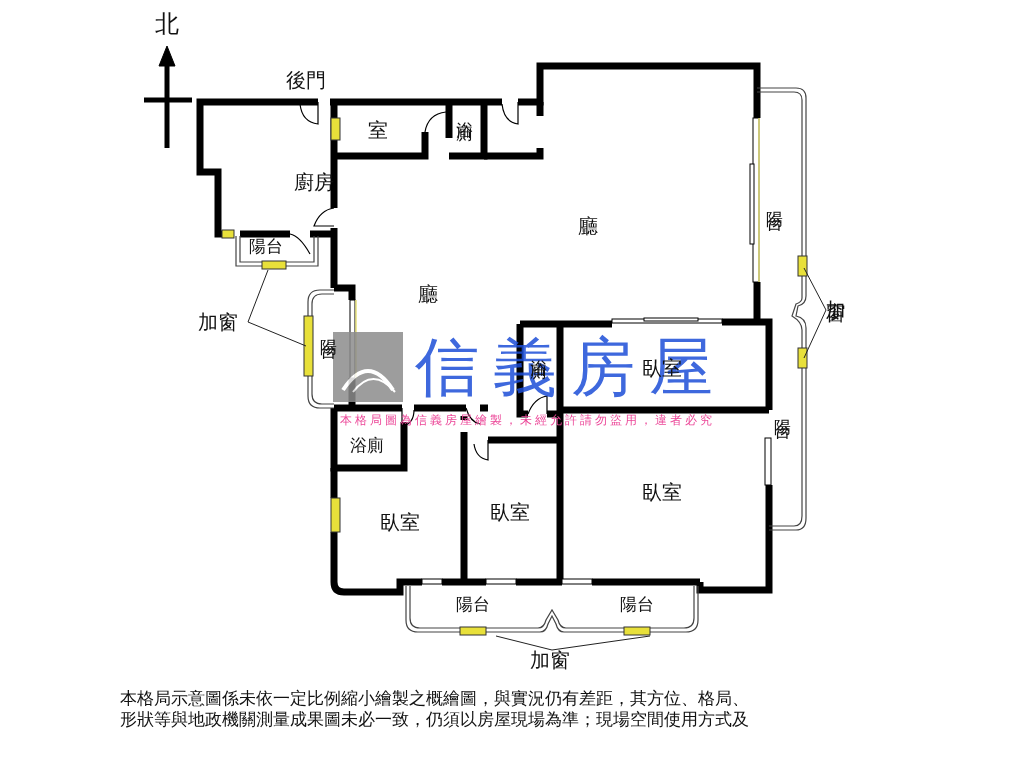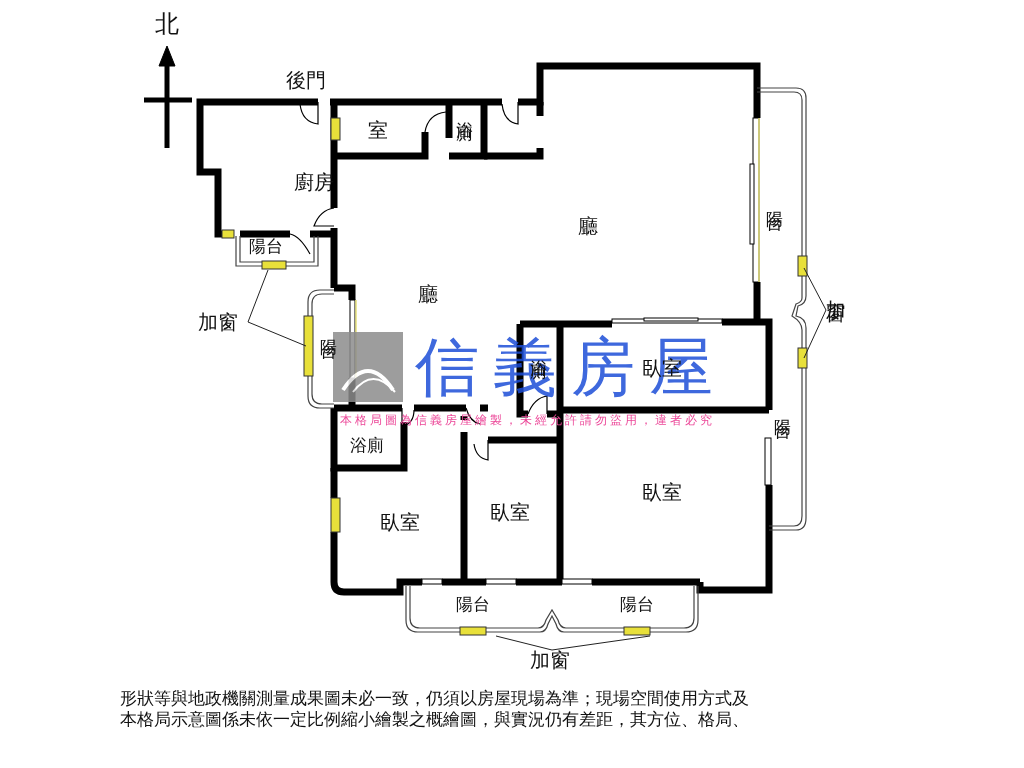--- a/index.html
+++ b/index.html
@@ -168,15 +168,15 @@
 <span class="lbl room-md" style="left:642px;top:482px;">臥室</span>
 <span class="lbl room-md" style="left:490px;top:502px;">臥室</span>
 <span class="lbl room-md" style="left:380px;top:512px;">臥室</span>
 <span class="lbl room-sm" style="left:456px;top:596px;">陽台</span>
 <span class="lbl room-sm" style="left:620px;top:596px;">陽台</span>
 <span class="lbl room-md" style="left:198px;top:312px;">加窗</span>
 <span class="lbl room-md lbl-v" style="left:826px;top:284px;">加窗</span>
 <span class="lbl room-md" style="left:530px;top:650px;">加窗</span>
 
 <div class="note">
+  <div>本格局示意圖係未依一定比例縮小繪製之概繪圖，與實況仍有差距，其方位、格局、</div>
   <div>形狀等與地政機關測量成果圖未必一致，仍須以房屋現場為準；現場空間使用方式及</div>
-  <div>本格局示意圖係未依一定比例縮小繪製之概繪圖，與實況仍有差距，其方位、格局、</div>
 </div>
 
 </body></html>

